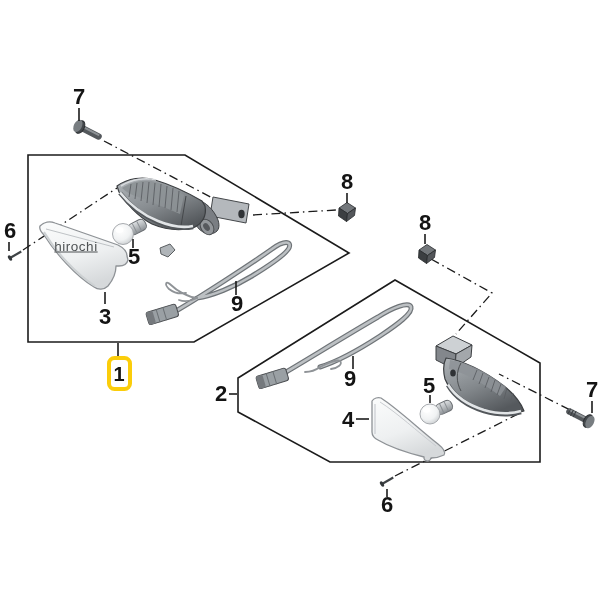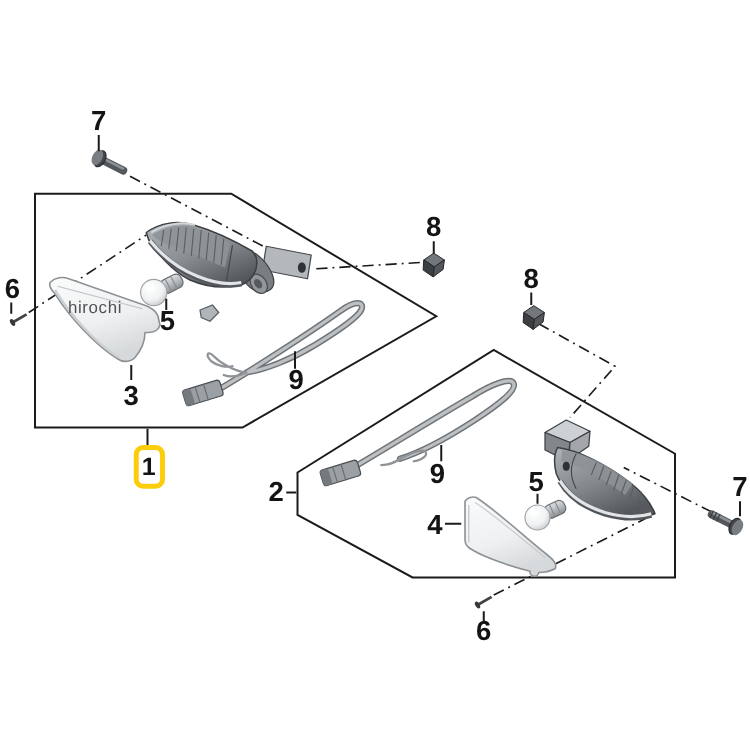--- a/index.html
+++ b/index.html
@@ -4,21 +4,21 @@
 <style>
   html,body{margin:0;padding:0;background:#fff;}
   .stage{position:relative;width:600px;height:600px;background:#fff;overflow:hidden;
          font-family:"Liberation Sans",sans-serif;}
   .stage svg{position:absolute;left:0;top:0;}
   .lbl{position:absolute;transform:translate(-50%,-50%);
        font:bold 22px "Liberation Sans",sans-serif;color:#141414;line-height:1;
        user-select:none;}
   .lbl.sel{font-size:20px;}
   .watermark{position:absolute;transform:translate(-50%,-50%);
-       font:13.5px "Liberation Sans",sans-serif;color:#4e5254;letter-spacing:.5px;}
+       font:13.5px "Liberation Sans",sans-serif;color:#4e5254;letter-spacing:.5px;text-decoration:underline;}
 </style>
 </head>
 <body>
 
 <div class="stage">
 <svg width="600" height="600" viewBox="0 0 600 600">
   <defs>
     <linearGradient id="bodyGradL" x1="0" y1="0" x2="0.7" y2="1">
       <stop offset="0" stop-color="#b2b7bb"></stop>
           <stop offset="0.55" stop-color="#878c90"></stop>

